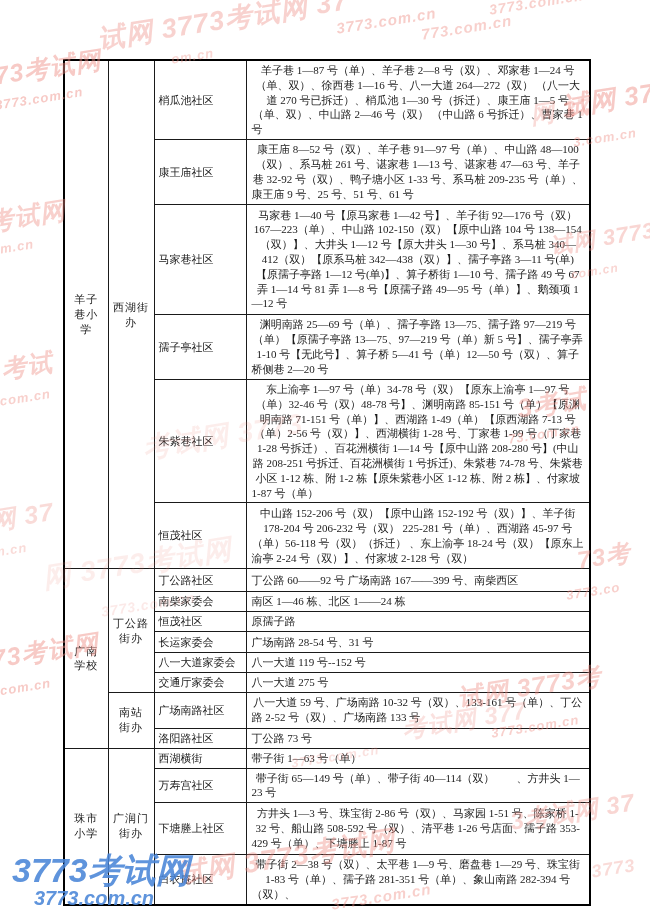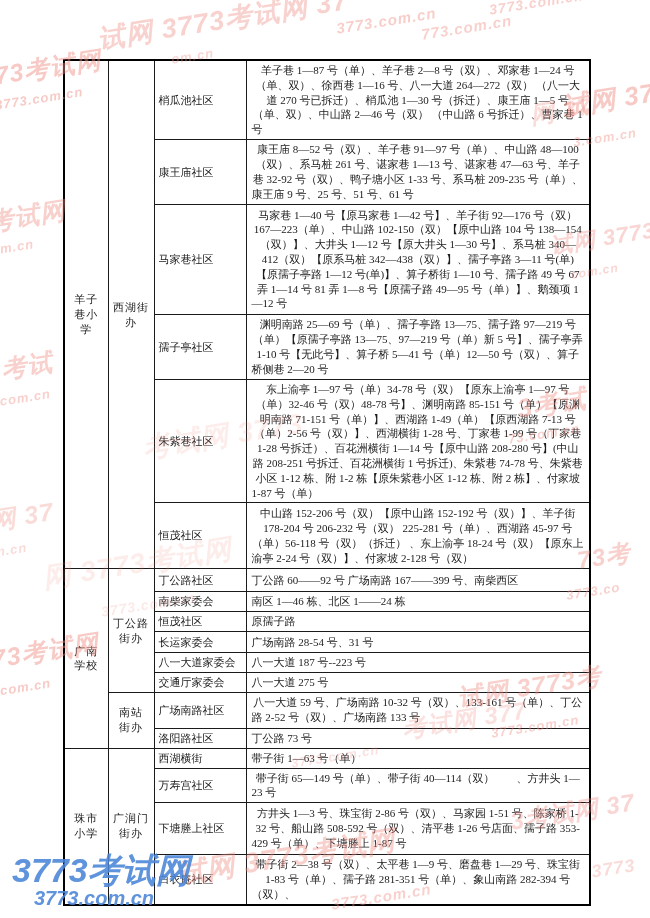--- a/index.html
+++ b/index.html
@@ -99,21 +99,21 @@
     <tr style="height:15px">
       <td class="c-comm">恒茂社区</td>
       <td class="c-det">原孺子路</td>
     </tr>
     <tr style="height:21px">
       <td class="c-comm">长运家委会</td>
       <td class="c-det">广场南路 28-54 号、31 号</td>
     </tr>
     <tr style="height:20px">
       <td class="c-comm">八一大道家委会</td>
-      <td class="c-det">八一大道 187 号--223 号</td>
+      <td class="c-det">八一大道 119 号--152 号</td>
     </tr>
     <tr style="height:14px">
       <td class="c-comm">交通厅家委会</td>
       <td class="c-det">八一大道 275 号</td>
     </tr>
     <tr style="height:36px">
       <td class="c-office" rowspan="2">南站
 街办</td>
       <td class="c-comm">广场南路社区</td>
       <td class="c-det">八一大道 59 号、广场南路 10-32 号（双）、133-161 号（单）、丁公路 2-52 号（双）、广场南路 133 号</td>

